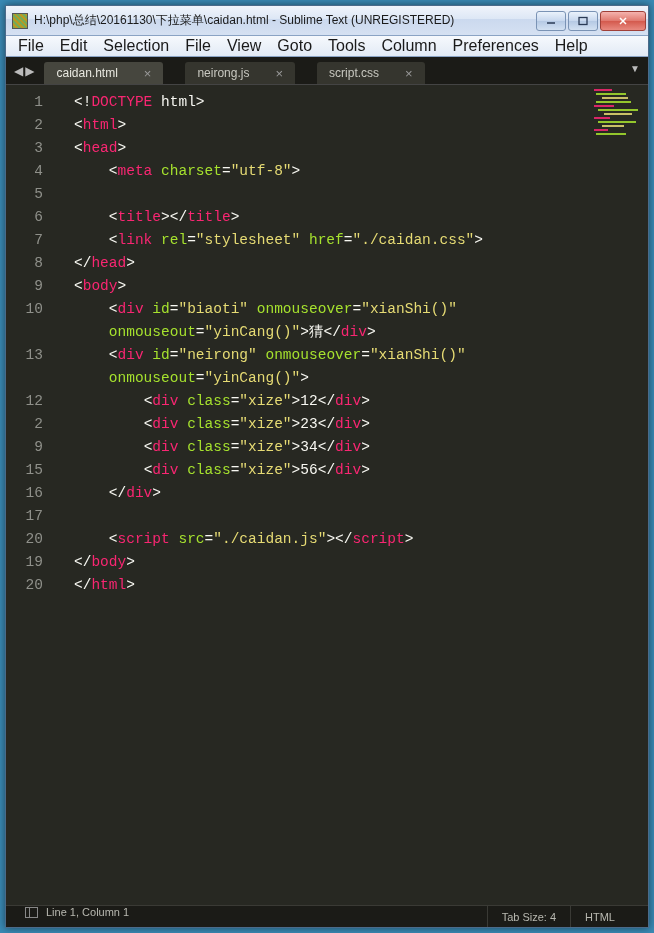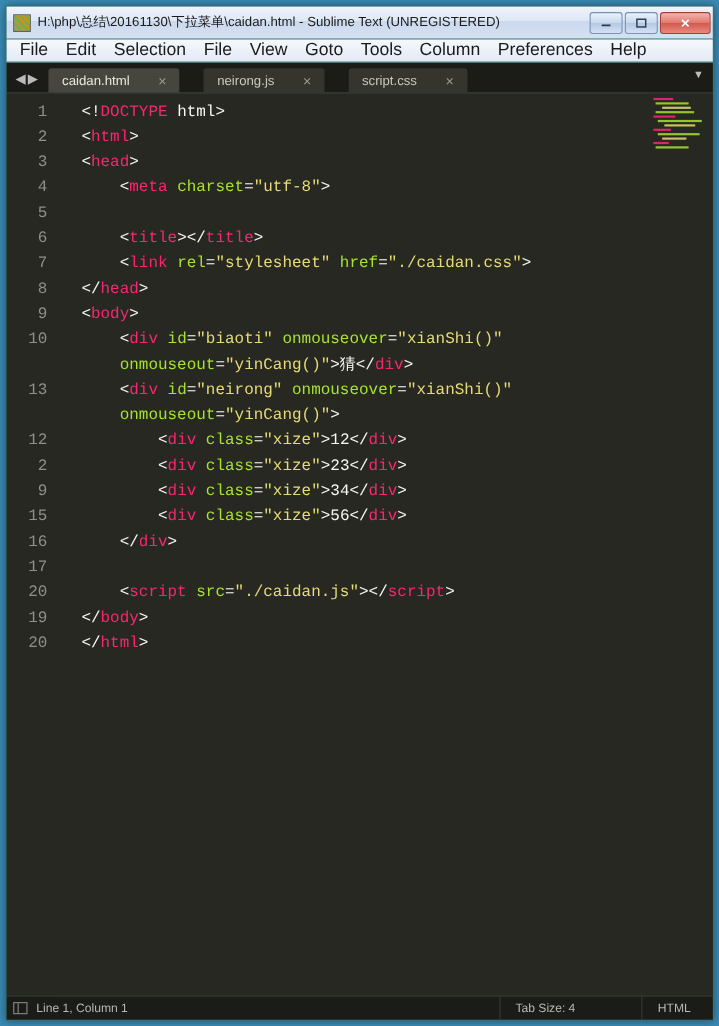--- a/index.html
+++ b/index.html
@@ -153,34 +153,34 @@
 .p-str    { color: #e6db74; }
 .p-doc    { color: #f92672; }
 .p-text   { color: #f8f8f2; }
 
 .statusbar {
   height: 22px;
   background: #1b1b17;
   border-top: 1px solid #3a3a35;
   color: #b8b8b0;
   display: flex;
-  align-items: center;
-  padding: 0 6px;
+  align-items: flex-start;
+  padding: 0 19px;
   font-size: 11px;
 }
 .statusbar .status-left { display: flex; align-items: center; gap: 8px; }
 .status-panel-icon {
   width: 13px; height: 11px;
   border: 1px solid #888; position: relative;
 }
 .status-panel-icon:before {
   content: ""; position: absolute; left: 3px; top: 0; bottom: 0; width: 1px; background: #888;
 }
 .statusbar .spacer { flex: 1; }
-.statusbar .status-cell { padding: 0 14px; border-left: 1px solid #3a3a35; height: 100%; display:flex; align-items:center;margin-left:46px; }
+.statusbar .status-cell { padding: 0 14px; border-left: 1px solid #3a3a35; height: 100%; display:flex; align-items:center; }
 </style>
 </head>
 <body>
 
 <div class="window">
 
   <div class="titlebar">
     <div class="app-icon"></div>
     <div class="title">H:\php\总结\20161130\下拉菜单\caidan.html - Sublime Text (UNREGISTERED)</div>
     <div class="winbtns">

